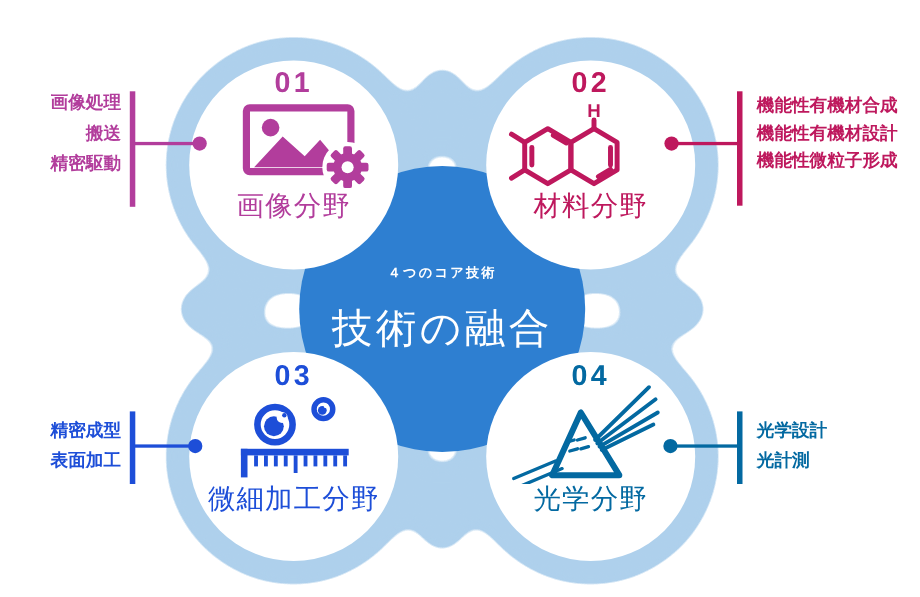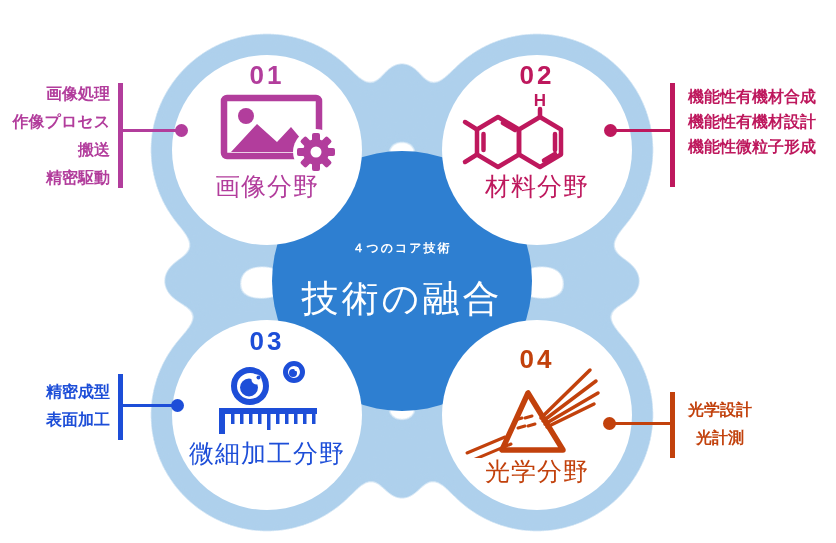--- a/index.html
+++ b/index.html
@@ -5,21 +5,21 @@
   html,body{margin:0;padding:0;background:#ffffff;}
   #stage{position:relative;width:836px;height:543px;overflow:hidden;
          font-family:"Liberation Sans","DejaVu Sans",sans-serif;background:#fff;}
   #blob-svg{position:absolute;left:0;top:0;}
   .field{position:absolute;inset:0;pointer-events:none;}
   .num{position:absolute;font-size:26px;font-weight:bold;letter-spacing:3px;text-align:center;width:100px;}
   .circle-label{position:absolute;font-size:25px;font-weight:normal;text-align:center;width:220px;letter-spacing:1px;}
   .items{position:absolute;font-size:16px;font-weight:bold;white-space:nowrap;}
   .items div{display:block;}
   .items.right-align{text-align:right;width:110px;left:0;}
-  .items.left-align{text-align:center;left:688px;}
+  .items.left-align{text-align:left;left:688px;}
   .vbar{position:absolute;width:5px;background:currentColor;}
   .hline{position:absolute;height:3px;background:currentColor;}
   .dot{position:absolute;width:13px;height:13px;border-radius:50%;background:currentColor;}
   .icon-svg{position:absolute;}
   .center-text{position:absolute;left:252px;width:300px;color:#ffffff;text-align:center;}
   .center-sub{position:absolute;top:240px;width:100%;font-size:12px;font-weight:bold;letter-spacing:2px;}
   .center-main{position:absolute;top:274px;width:100%;font-size:37px;font-weight:normal;letter-spacing:3px;}
 </style>
 </head>
 <body>
@@ -91,21 +91,20 @@
         <circle cx="0" cy="0" r="13" fill="currentColor"></circle>
         <circle cx="0" cy="0" r="5.5" fill="#ffffff"></circle>
       </g>
     </svg>
     <div class="circle-label" style="left:157px;top:170px;">画像分野</div>
     <div class="vbar" style="left:118px;top:83px;height:105px;"></div>
     <div class="hline" style="left:121px;top:129px;width:56px;"></div>
     <div class="dot" style="left:175px;top:124px;"></div>
     <div class="items right-align" style="top:80px;line-height:28px;">
       <div>画像処理</div>
-      <div>作像プロセス</div>
       <div>搬送</div>
       <div>精密駆動</div>
     </div>
   </div>
 
   <div class="field" style="color: #be185d;">
     <div class="num" style="left:487px;top:60px;">02</div>
     <svg class="icon-svg" style="left:455px;top:88px;" width="160" height="88" viewBox="0 0 160 88">
       <g fill="none" stroke="currentColor" stroke-width="4.5" stroke-linecap="round" stroke-linejoin="round">
         <polygon points="85,29 106,41.5 106,66.5 85,79 64,66.5 64,41.5"></polygon>
@@ -159,21 +158,21 @@
     <div class="circle-label" style="left:157px;top:437px;">微細加工分野</div>
     <div class="vbar" style="left:118px;top:374px;height:66px;"></div>
     <div class="hline" style="left:121px;top:404px;width:54px;"></div>
     <div class="dot" style="left:171px;top:399px;"></div>
     <div class="items right-align" style="top:378px;line-height:28px;">
       <div>精密成型</div>
       <div>表面加工</div>
     </div>
   </div>
 
-  <div class="field" style="color: #c2410c; margin-top: 18px;">
+  <div class="field" style="color: #0369a1;">
     <div class="num" style="left:487px;top:326px;">04</div>
     <svg class="icon-svg" style="left:455px;top:340px;" width="160" height="100" viewBox="0 0 160 100">
       <g fill="none" stroke="currentColor" stroke-linecap="round" stroke-linejoin="round">
         <polygon points="73,35 47,92 108,92" stroke-width="5.5"></polygon>
         <line x1="12" y1="95" x2="50" y2="79" stroke-width="3"></line>
         <line x1="18" y1="102" x2="56" y2="86" stroke-width="3"></line>
         <line x1="60" y1="62" x2="67" y2="60" stroke-width="3"></line>
         <line x1="70" y1="60" x2="77" y2="58" stroke-width="3"></line>
         <line x1="63" y1="70" x2="70" y2="68" stroke-width="3"></line>
         <line x1="73" y1="68" x2="80" y2="66" stroke-width="3"></line>

